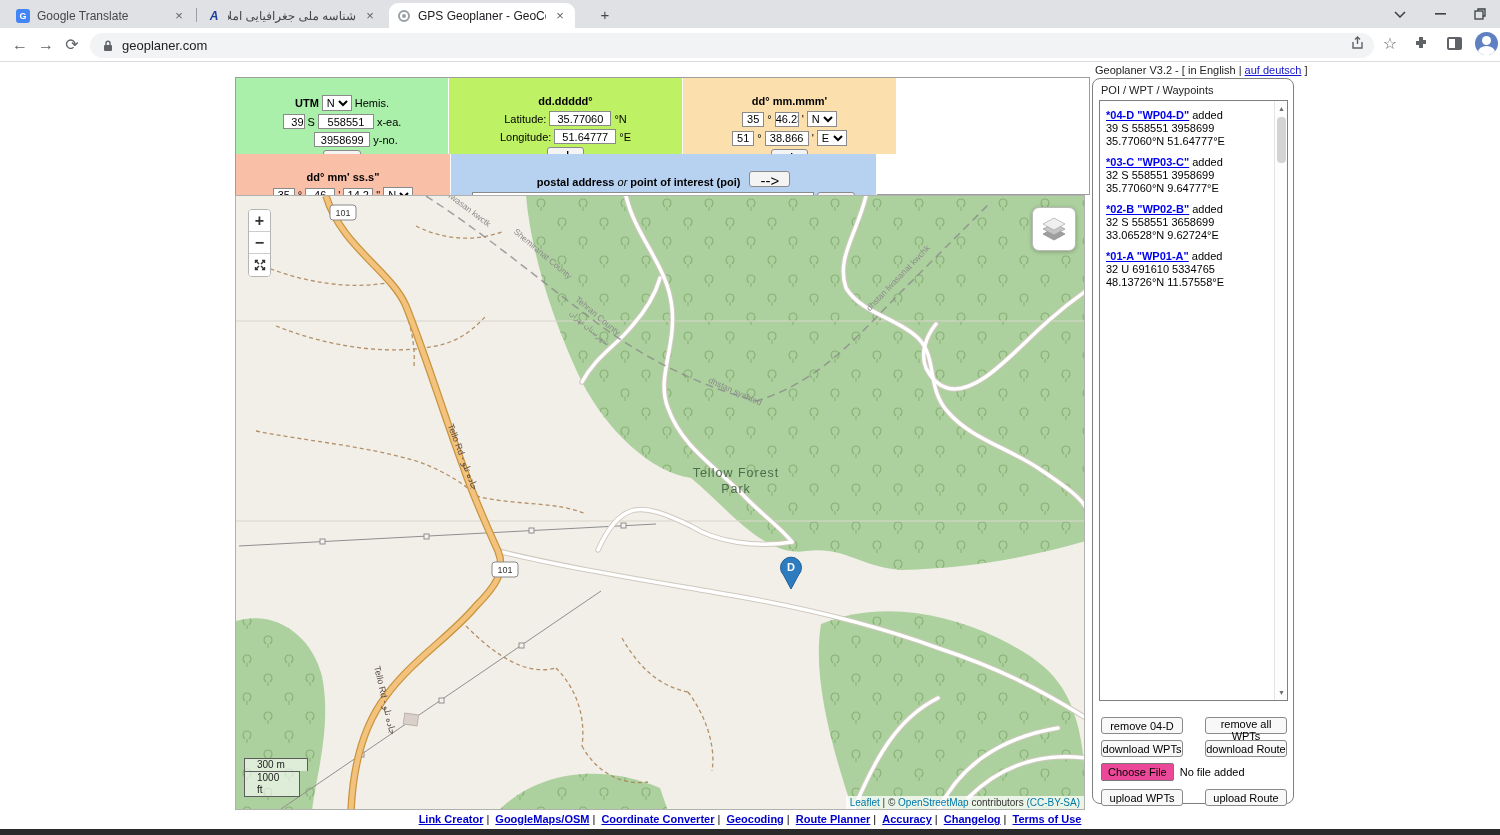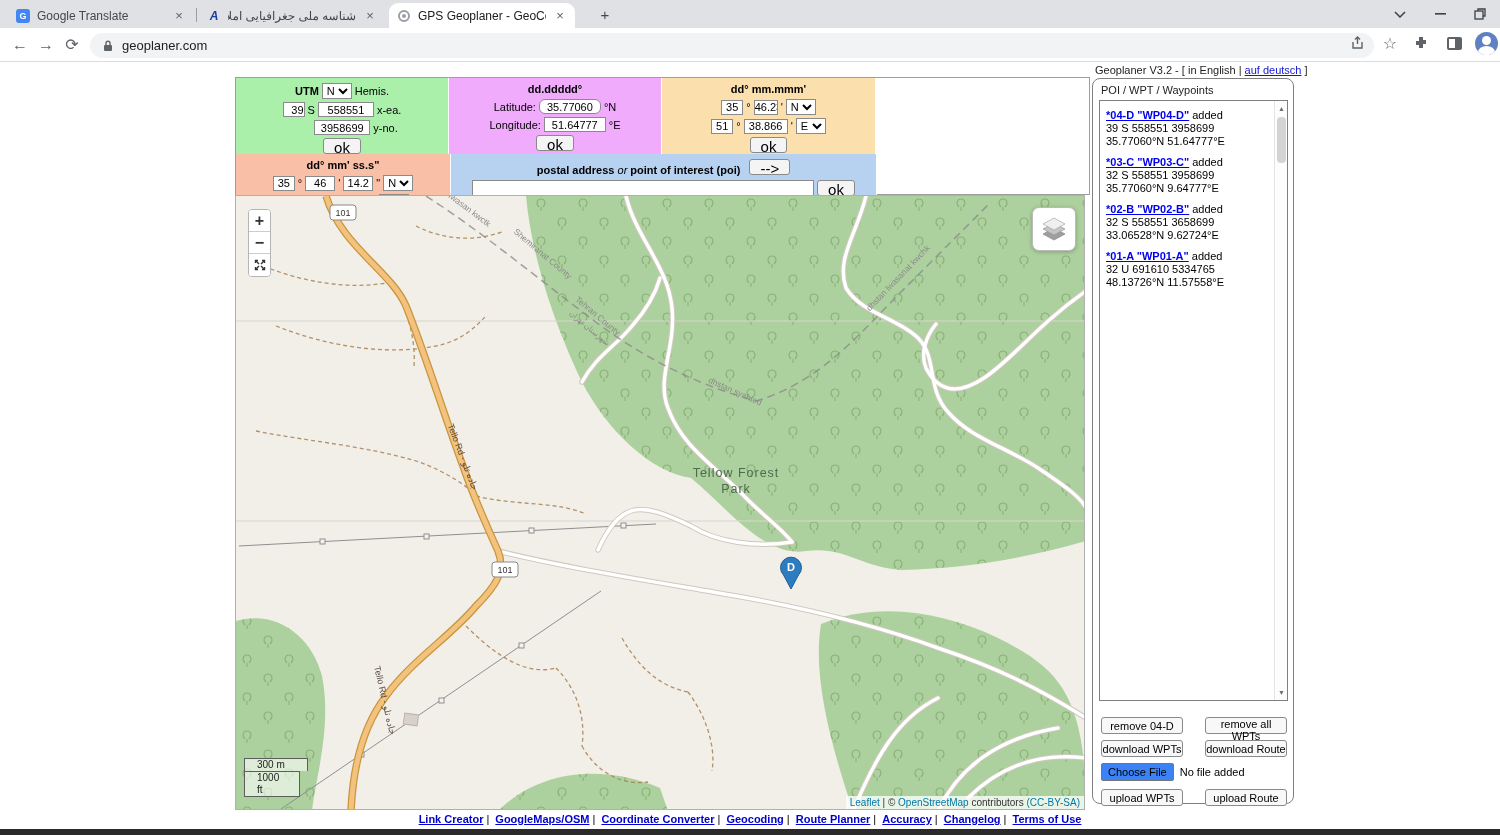--- a/index.html
+++ b/index.html
@@ -37,33 +37,33 @@
   #avatar b { position:absolute; left:3px; top:14px; width:17px; height:12px; border-radius:50%; background:#fff; }
   #sidepanel-ic { width:15px; height:13px; border:2px solid #5f6368; border-radius:2px; position:relative; }
   #sidepanel-ic i { position:absolute; right:0; top:0; width:5px; height:100%; background:#5f6368; }
 
   
   #version-line { position:absolute; left:1095px; top:64px; font-size:11px; color:#222; }
   #version-line a { color:#1515d0; text-decoration:underline; }
 
   #panelblock { position:absolute; left:235px; top:77px; width:855px; height:118px;
     border:1px solid #9e9e9e; display:flex; flex-wrap:wrap; font-size:11px; }
-  .cpanel { height:76px; padding-top:5px; border-right:1px solid #fff; }
+  .cpanel { height:76px; padding-top:17px; border-right:1px solid #fff; }
   .cpanel:last-child { border-right:none; }
   .ptitle { text-align:center; font-weight:bold; margin-bottom:4px; }
   .crow { display:flex; align-items:center; justify-content:center; gap:3px; margin-bottom:3px; }
   .cpanel input, #wp-name { border:1px solid #8a8a8a; background:#fff; font-size:11px; height:15px;
     text-align:center; font-family:"Liberation Sans",sans-serif; }
   .okbtn, .btn { background:#f4f4f4; border:1px solid #8a8a8a; border-radius:3px; font-size:15px;
     height:16px; padding:0 10px; font-family:Liberation Sans, sans-serif; color:#000; }
   .okrow { display:flex; justify-content:center; margin-top:2px; }
   select { font-size:11px; height:16px; border:1px solid #8a8a8a; background:#fff;
     font-family:"Liberation Sans",sans-serif; }
   #p-utm { width:213px; background:#AAEFAA; }
-  #p-dec { width:213px; background:#f0abfc; }
+  #p-dec { width:234px; background:#bef264; }
   #p-dm  { width:214px; background:#FBDFAD; }
   #p-dms { width:215px; background:#F9BFA7; }
   #p-addr { width:426px; background:#B7D1F0; height:42px; }
   #p-geo  { width:214px; background:#CBCBCB; height:42px; padding-top:5px; text-align:center; }
   #p-wp   { width:215px; background:#fff; height:42px; padding-top:4px; }
   #addr-label { text-align:center; margin-bottom:4px; }
   #addr-label b { font-weight:bold; }
   #addr-label i { font-style:italic; font-weight:normal; }
   #addr-input { width:342px; height:16px; text-align:left !important; }
   #wp-name { width:90px; background:#f7f7f7; }
@@ -104,21 +104,21 @@
   #wpt-scroll .arr { position:absolute; left:0; width:13px; height:13px; font-size:7px; color:#707070;
     text-align:center; line-height:13px; }
   #wpt-scroll .arr.up { top:1px; } #wpt-scroll .arr.dn { bottom:1px; }
   #wpt-scroll .thumb { position:absolute; left:2px; top:16px; width:9px; height:46px;
     background:#d4d4d4; border-radius:4px; }
   #side-buttons { position:absolute; left:1100px; top:715px; width:186px; font-size:11px; }
   .srow { display:flex; gap:22px; margin-bottom:6px; }
   .sbtn { flex:1; background:#f8f8f8; border:1px solid #8a8a8a; border-radius:3px; height:17px;
     font-size:11px; font-family:"Liberation Sans",sans-serif; }
   #filerow { display:flex; align-items:center; gap:6px; margin:4px 0 8px 0; }
-  #choosefile { background:#3b82f6; border:1px solid #777; border-radius:2px; height:18px;
+  #choosefile { background:#ec4899; border:1px solid #777; border-radius:2px; height:18px;
     font-size:11px; padding:0 6px; font-family:"Liberation Sans",sans-serif; }
 
   
   #footer { position:absolute; left:0; top:811px; width:1500px; height:18px; background:#fff;
     text-align:center; font-size:11px; padding-top:2px; }
   #footer a { color:#0000CC; font-weight:bold; text-decoration:underline; margin:0 3px; }
   #bottomstrip { position:absolute; left:0; top:829px; width:1500px; height:6px; background:#2a2a2a; }
 
   svg text { font-family:"Liberation Sans", sans-serif; }
 </style>
@@ -224,21 +224,21 @@
       </div>
     <div class="okrow">
         <button class="okbtn">ok</button>
       </div>
   </div>
 
   <div class="cpanel" id="p-dec">
     <div class="ptitle">dd.ddddd°</div>
     <div class="crow">
         <span>Latitude:</span>
-      <input style="width: 62px; border-radius: 6px;" value="35.77060">
+      <input style="width: 62px;" value="35.77060">
       <span>°N</span>
       </div>
     <div class="crow">
         <span>Longitude:</span>
       <input style="width: 62px;" value="51.64777">
       <span>°E</span>
       </div>
     <div class="okrow">
         <button class="okbtn">ok</button>
       </div>

